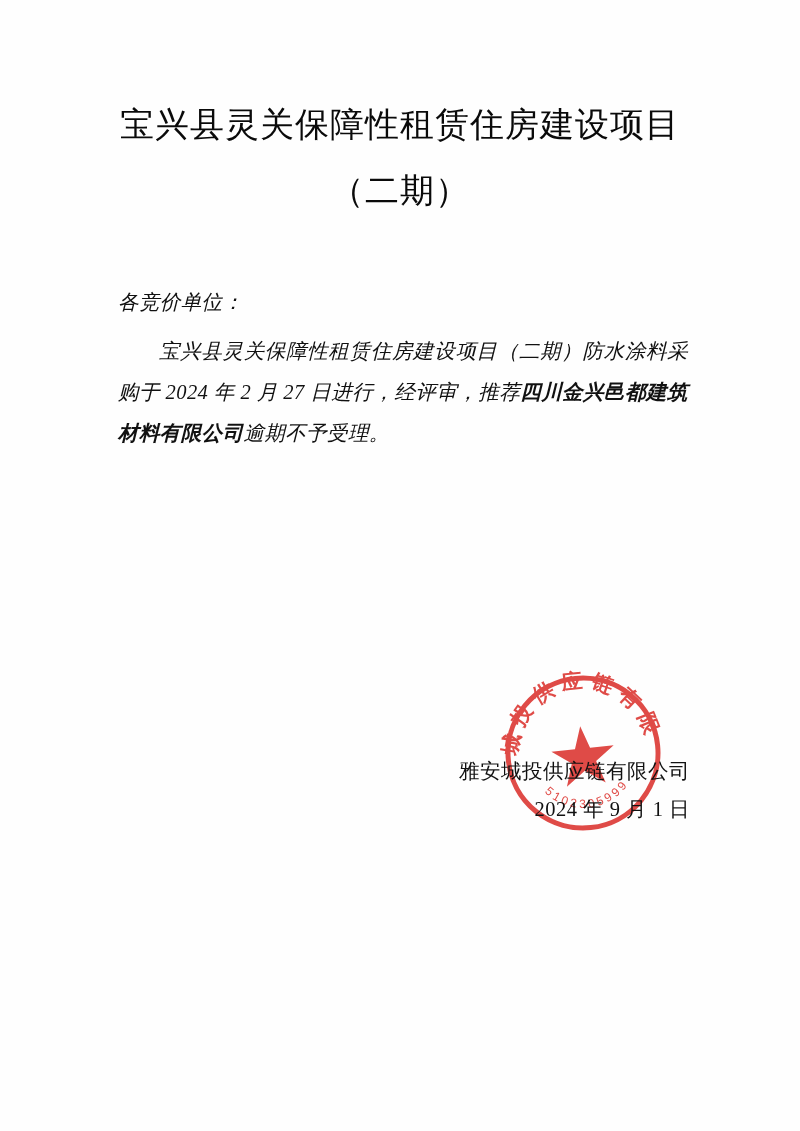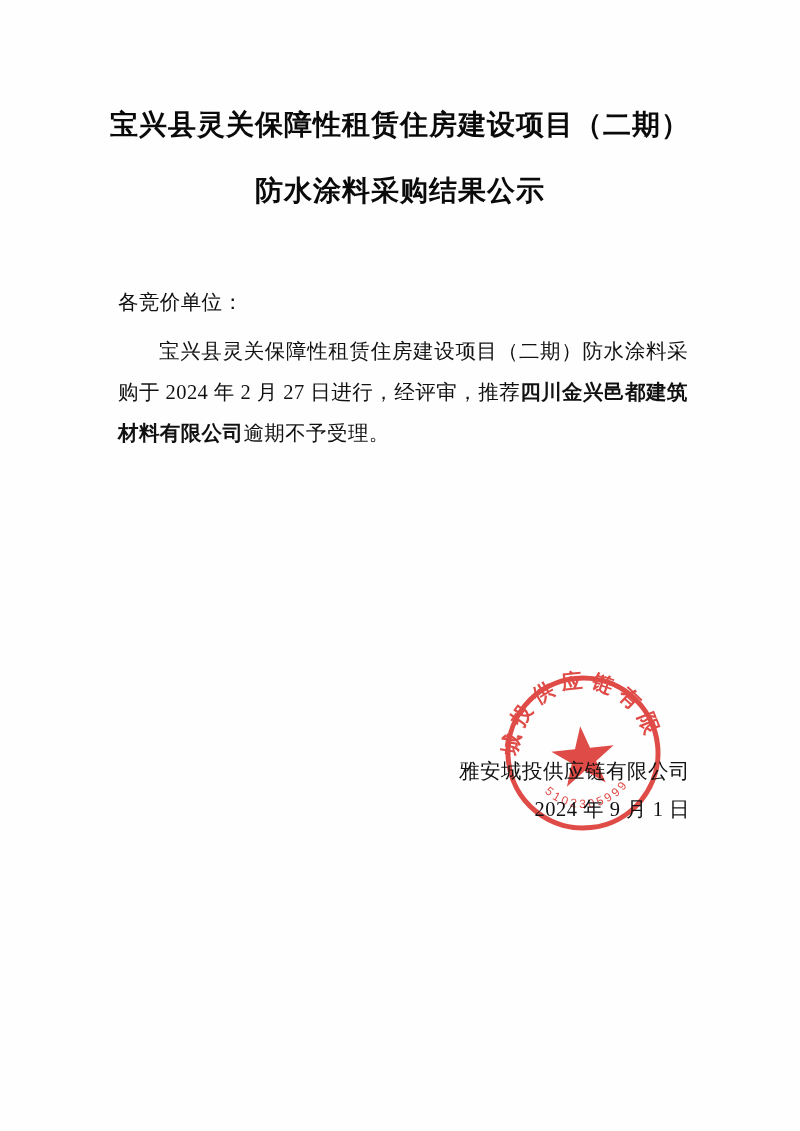--- a/index.html
+++ b/index.html
@@ -23,40 +23,41 @@
     background: #fefefe;
   }
   .title-block {
     position: absolute;
     left: 90px;
     top: 92px;
     width: 620px;
     text-align: center;
   }
   .title-line {
-    font-size: 28px;
-    font-weight: bold;
+    font-size: 34px;
+    font-weight: normal;
     letter-spacing: 1px;
     line-height: 66px;
     color: #0a0a0a;
     font-family: "Liberation Serif", "DejaVu Serif", serif;
   }
   .body-block {
     position: absolute;
     left: 118px;
     top: 282px;
     width: 570px;
   }
   .para {
     font-size: 20.5px;
     line-height: 41px;
     letter-spacing: 0.4px;
     color: #111111;
     margin: 0 0 4px 0;
     text-align: justify;
+    font-style: italic;
   }
   .salutation {
     text-indent: 0;
     margin-bottom: 8px;
   }
   .indent {
     text-indent: 41px;
   }
   .bold-name {
     font-weight: bold;
@@ -88,21 +89,20 @@
     opacity: 0.82;
   }
 </style>
 </head>
 <body>
 
 <div class="page">
 
   <div class="title-block">
     <div class="title-line">宝兴县灵关保障性租赁住房建设项目（二期）</div>
-    <div class="title-line">防水涂料采购结果公示</div>
   </div>
 
   <div class="body-block">
     <p class="para salutation">各竞价单位：</p>
 
     <p class="para indent">
       <span>宝兴县灵关保障性租赁住房建设项目（二期）防水涂料采购于 2024 年 2 月 27 日进行，经评审，推荐</span><span class="bold-name">四川金兴邑都建筑材料有限公司</span><span>逾期不予受理。</span>
     </p>
 
   </div>

